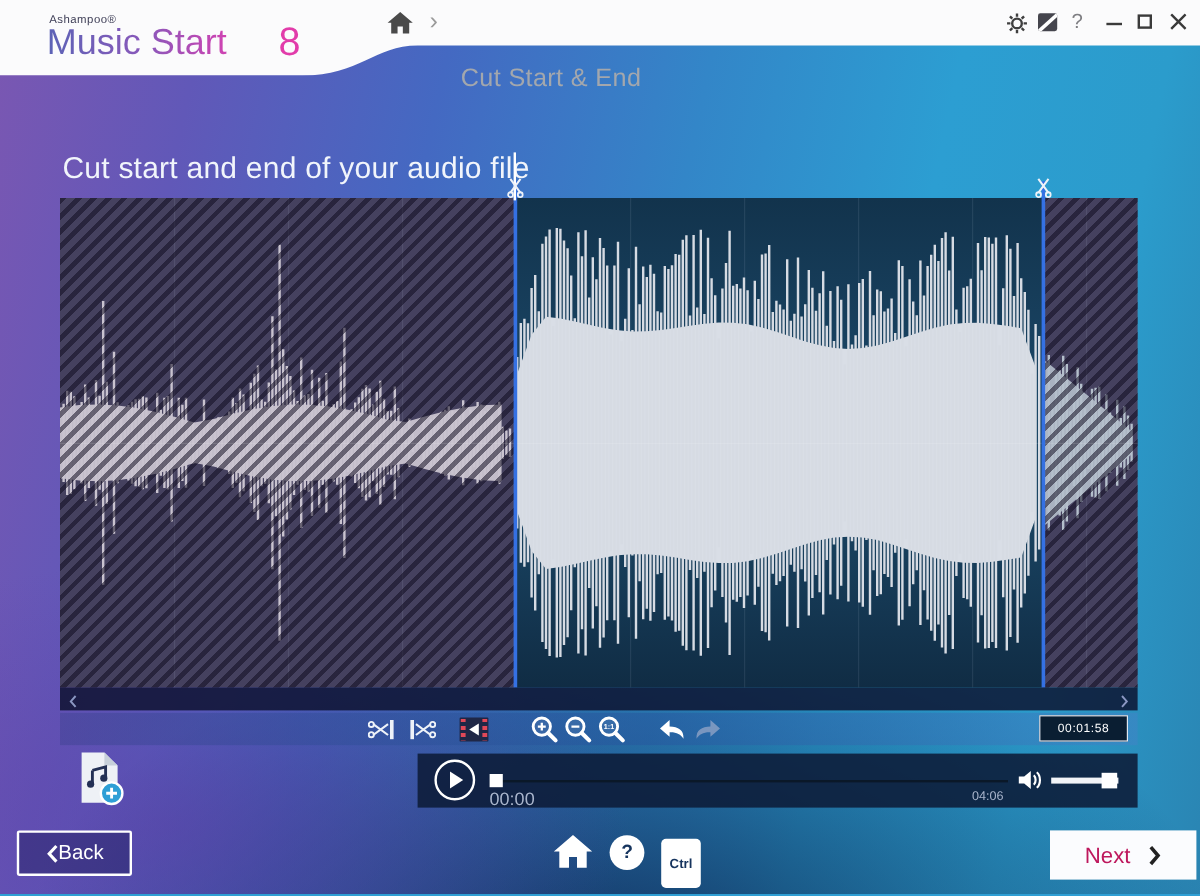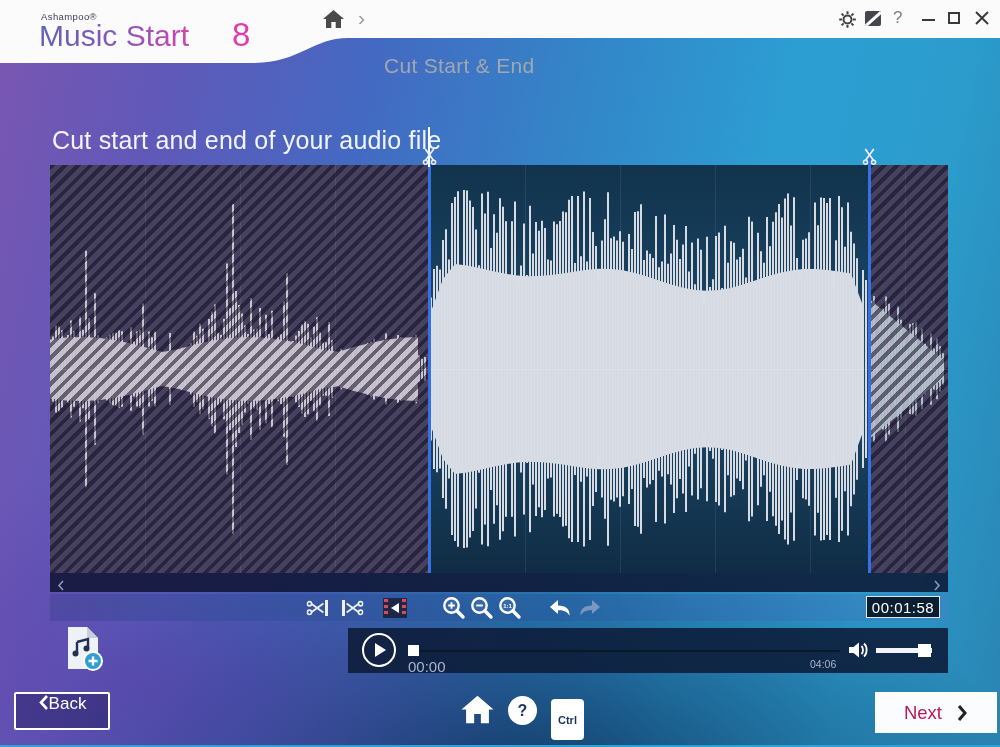--- a/index.html
+++ b/index.html
@@ -54,37 +54,37 @@
   .edit-toolbar{position:absolute;left:50px;top:594px;width:898px;height:27px;
     background:linear-gradient(90deg,rgba(58,64,140,.42) 0%,rgba(38,88,158,.58) 55%,rgba(64,132,198,.55) 100%);}
   .tbtn{position:absolute;top:2px;height:23px;display:flex;align-items:center;justify-content:center;cursor:pointer;}
   .cutbar{width:3px;height:16px;background:#eef2f8;margin:0 1px;}
   .film-icon{width:24px;height:20px;background:#1f2746;border-radius:1px;position:relative;display:flex;align-items:center;justify-content:center;}
   .film-icon:before,.film-icon:after{content:"";position:absolute;top:1px;bottom:1px;width:4px;
     background:repeating-linear-gradient(180deg,#e04858 0 3px,transparent 3px 6px);}
   .film-icon:before{left:1px}.film-icon:after{right:1px}
   .film-tri{width:0;height:0;border-top:5px solid transparent;border-bottom:5px solid transparent;border-right:8px solid #fff;}
   .time-display{position:absolute;right:8px;top:2px;width:74px;height:22px;background:#0a1e32;border:1px solid #dfe7f0;
-    color:#fff;font-size:15px;letter-spacing:.5px;display:flex;align-items:center;justify-content:center;}
+    color:#fff;font-size:10px;letter-spacing:.5px;display:flex;align-items:center;justify-content:center;}
   
   .add-file{position:absolute;left:60px;top:624px;cursor:pointer;}
   .player{position:absolute;left:348px;top:628px;width:600px;height:45px;background:rgba(13,27,56,.88);}
   .play-btn{position:absolute;left:14px;top:5px;width:34px;height:34px;border:2.5px solid #fff;border-radius:50%;
     display:flex;align-items:center;justify-content:center;cursor:pointer;}
   .play-tri{width:0;height:0;border-top:7px solid transparent;border-bottom:7px solid transparent;border-left:11px solid #fff;margin-left:3px;}
   .prog-track{position:absolute;left:62px;top:22px;width:430px;height:2px;background:#0a1828;cursor:pointer;}
   .prog-handle{position:absolute;left:60px;top:17px;width:11px;height:11px;background:#fff;cursor:ew-resize;}
   .t-elapsed{position:absolute;left:60px;top:30px;font-size:15px;color:#a9b5cc;}
   .t-total{position:absolute;left:462px;top:30px;font-size:10.5px;color:#a9b5cc;}
   .vol-icon{position:absolute;left:500px;top:12px;cursor:pointer;}
   .vol-track{position:absolute;left:528px;top:20px;width:56px;height:5px;background:#f2f4f8;cursor:pointer;}
   .vol-handle{position:absolute;left:570px;top:16px;width:13px;height:13px;background:#fff;cursor:ew-resize;}
   
   .back-btn{position:absolute;left:14px;top:692px;width:96px;height:38px;border:2px solid #fff;border-radius:2px;
-    background:rgba(30,28,90,.45);display:flex;align-items:flex-start;justify-content:center;cursor:pointer;}
+    background:rgba(30,28,90,.45);display:flex;align-items:center;justify-content:center;cursor:pointer;}
   .back-label{color:#fff;font-size:17px;}
   .foot-home{position:absolute;left:460px;top:694px;cursor:pointer;}
   .foot-help{position:absolute;left:508px;top:696px;width:29px;height:29px;border-radius:50%;background:#fff;
     display:flex;align-items:center;justify-content:center;font-size:16px;font-weight:bold;color:#16345e;cursor:pointer;}
   .foot-ctrl{position:absolute;left:551px;top:699px;width:33px;height:41px;border-radius:4px;background:#fff;
     display:flex;align-items:center;justify-content:center;font-size:11px;font-weight:bold;color:#16345e;cursor:pointer;}
   .next-btn{position:absolute;left:875px;top:692px;width:122px;height:41px;background:#fbfcfe;
     display:flex;align-items:center;justify-content:center;gap:14px;cursor:pointer;}
   .next-label{color:#be185d;font-size:18.5px;}
   .bottom-edge{position:absolute;left:0;bottom:0;width:1000px;height:2px;background:#2f9fd4;}

